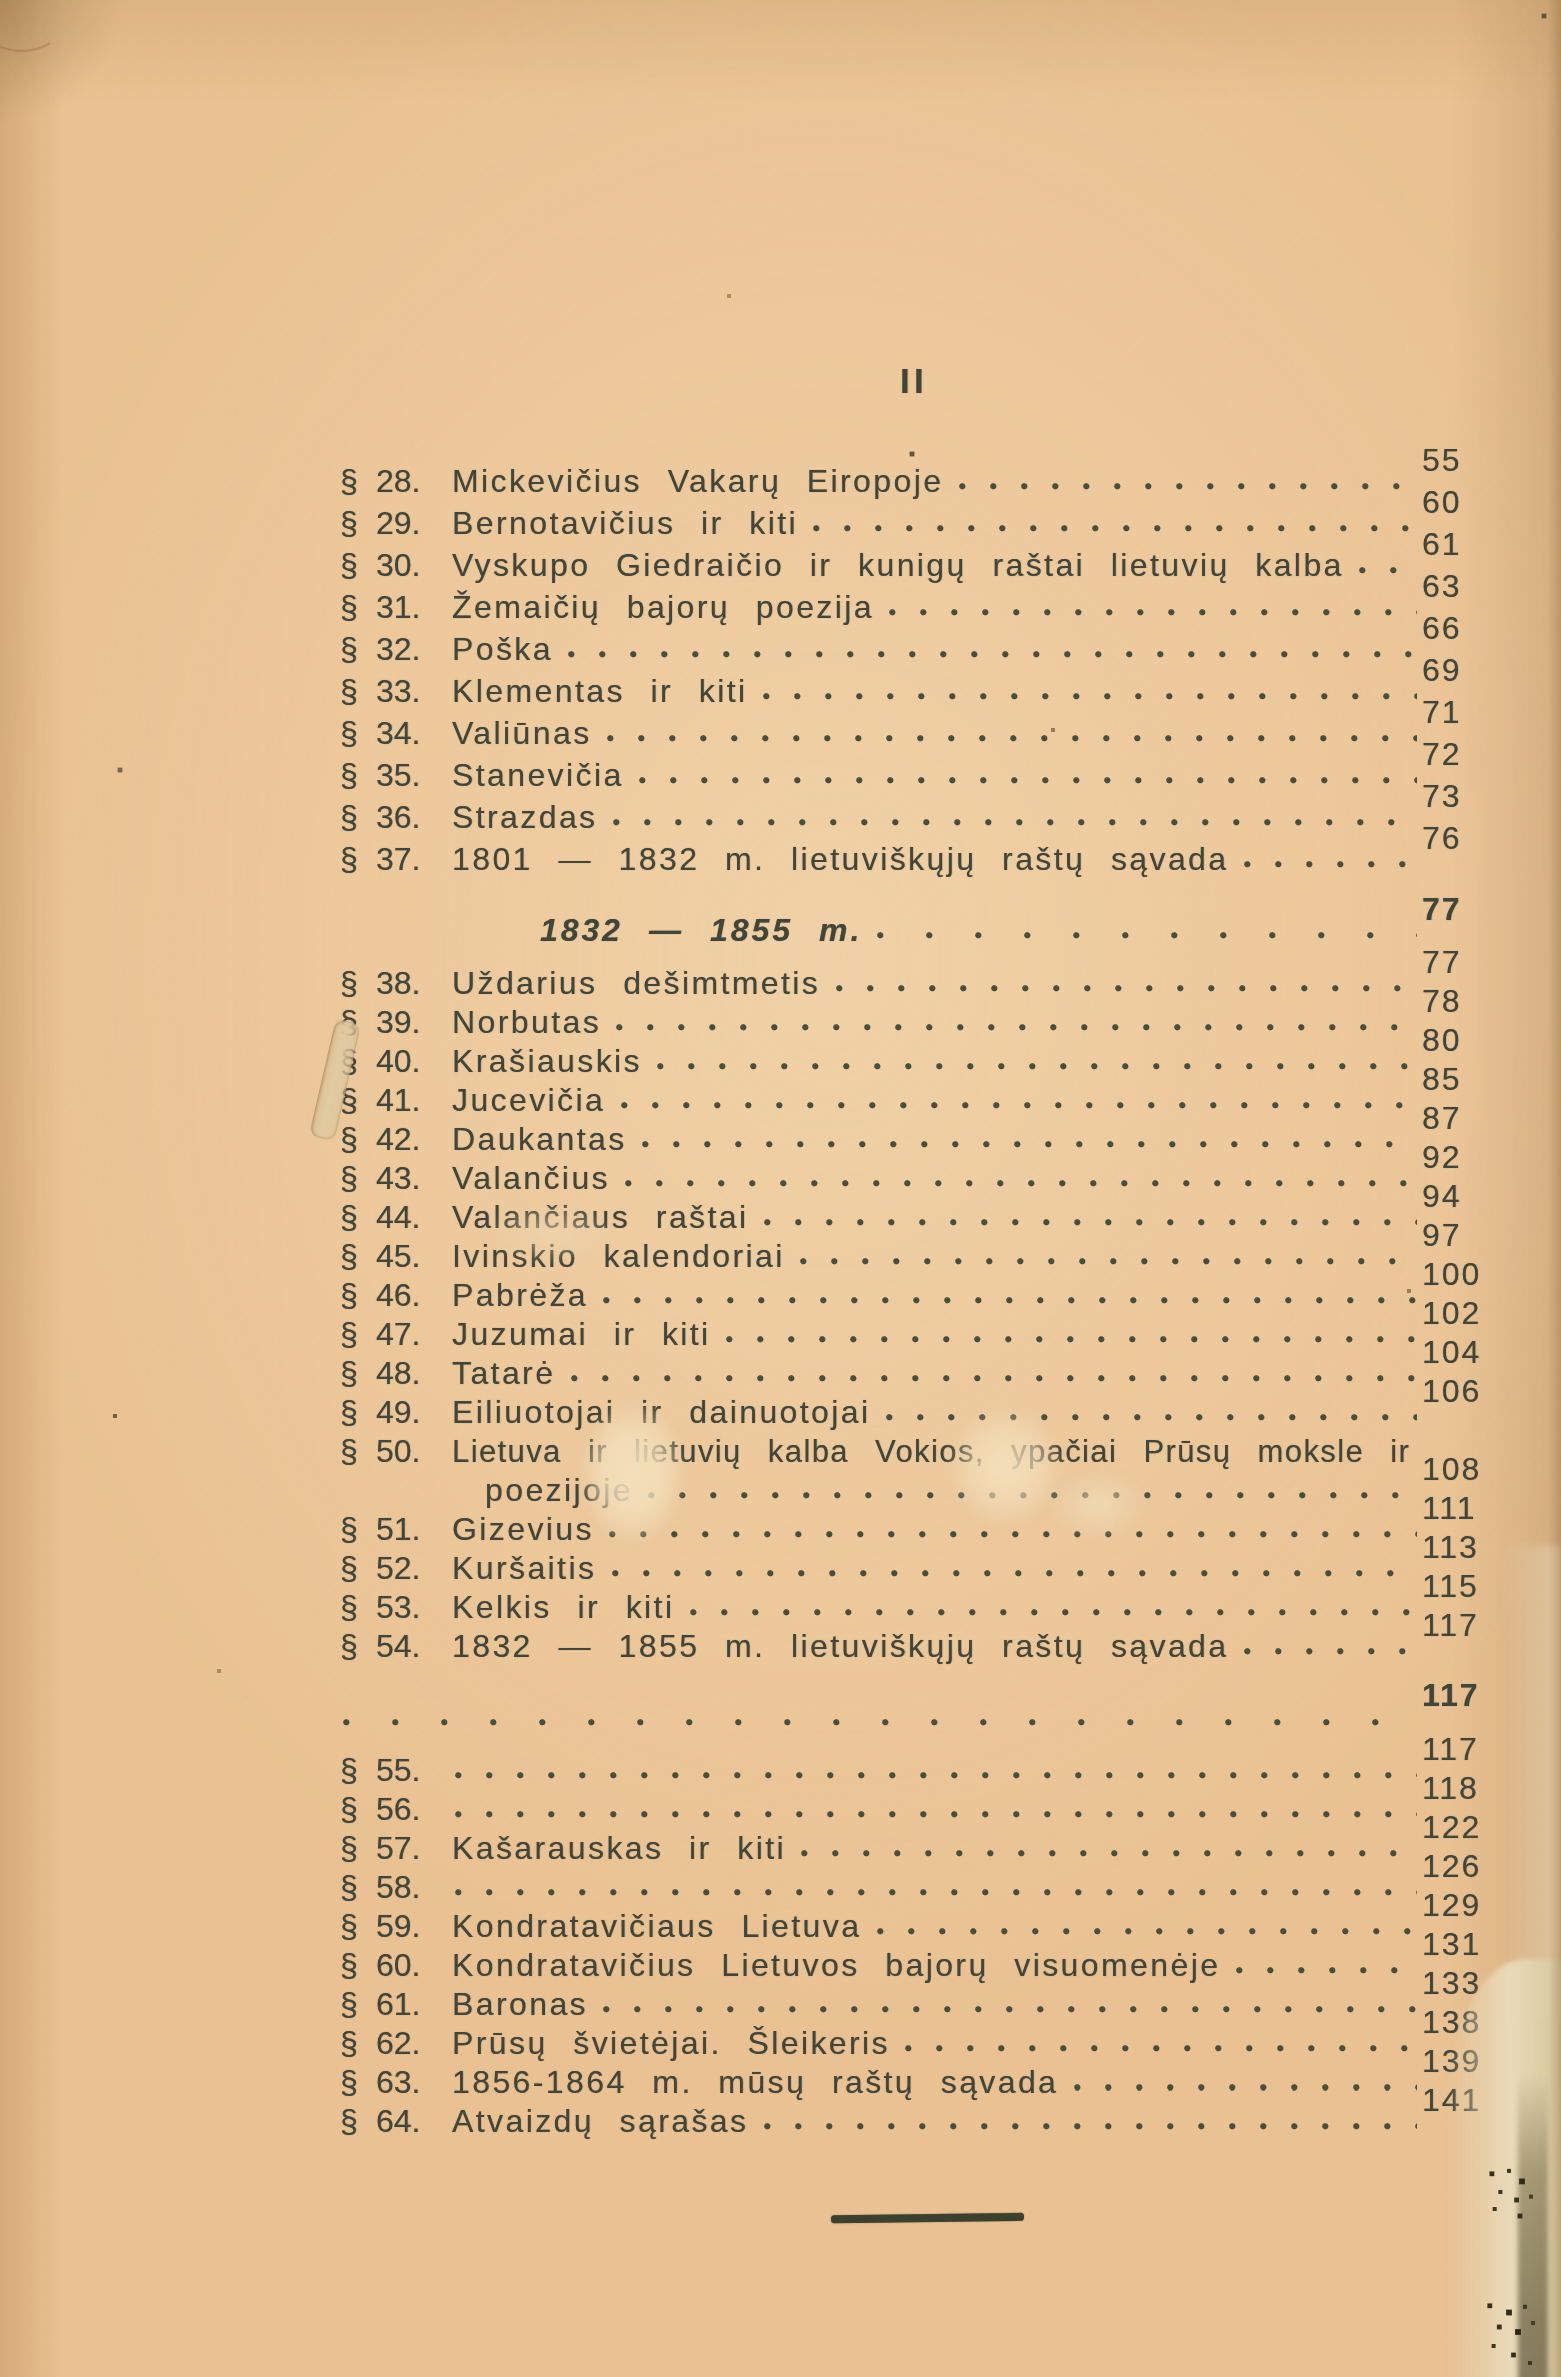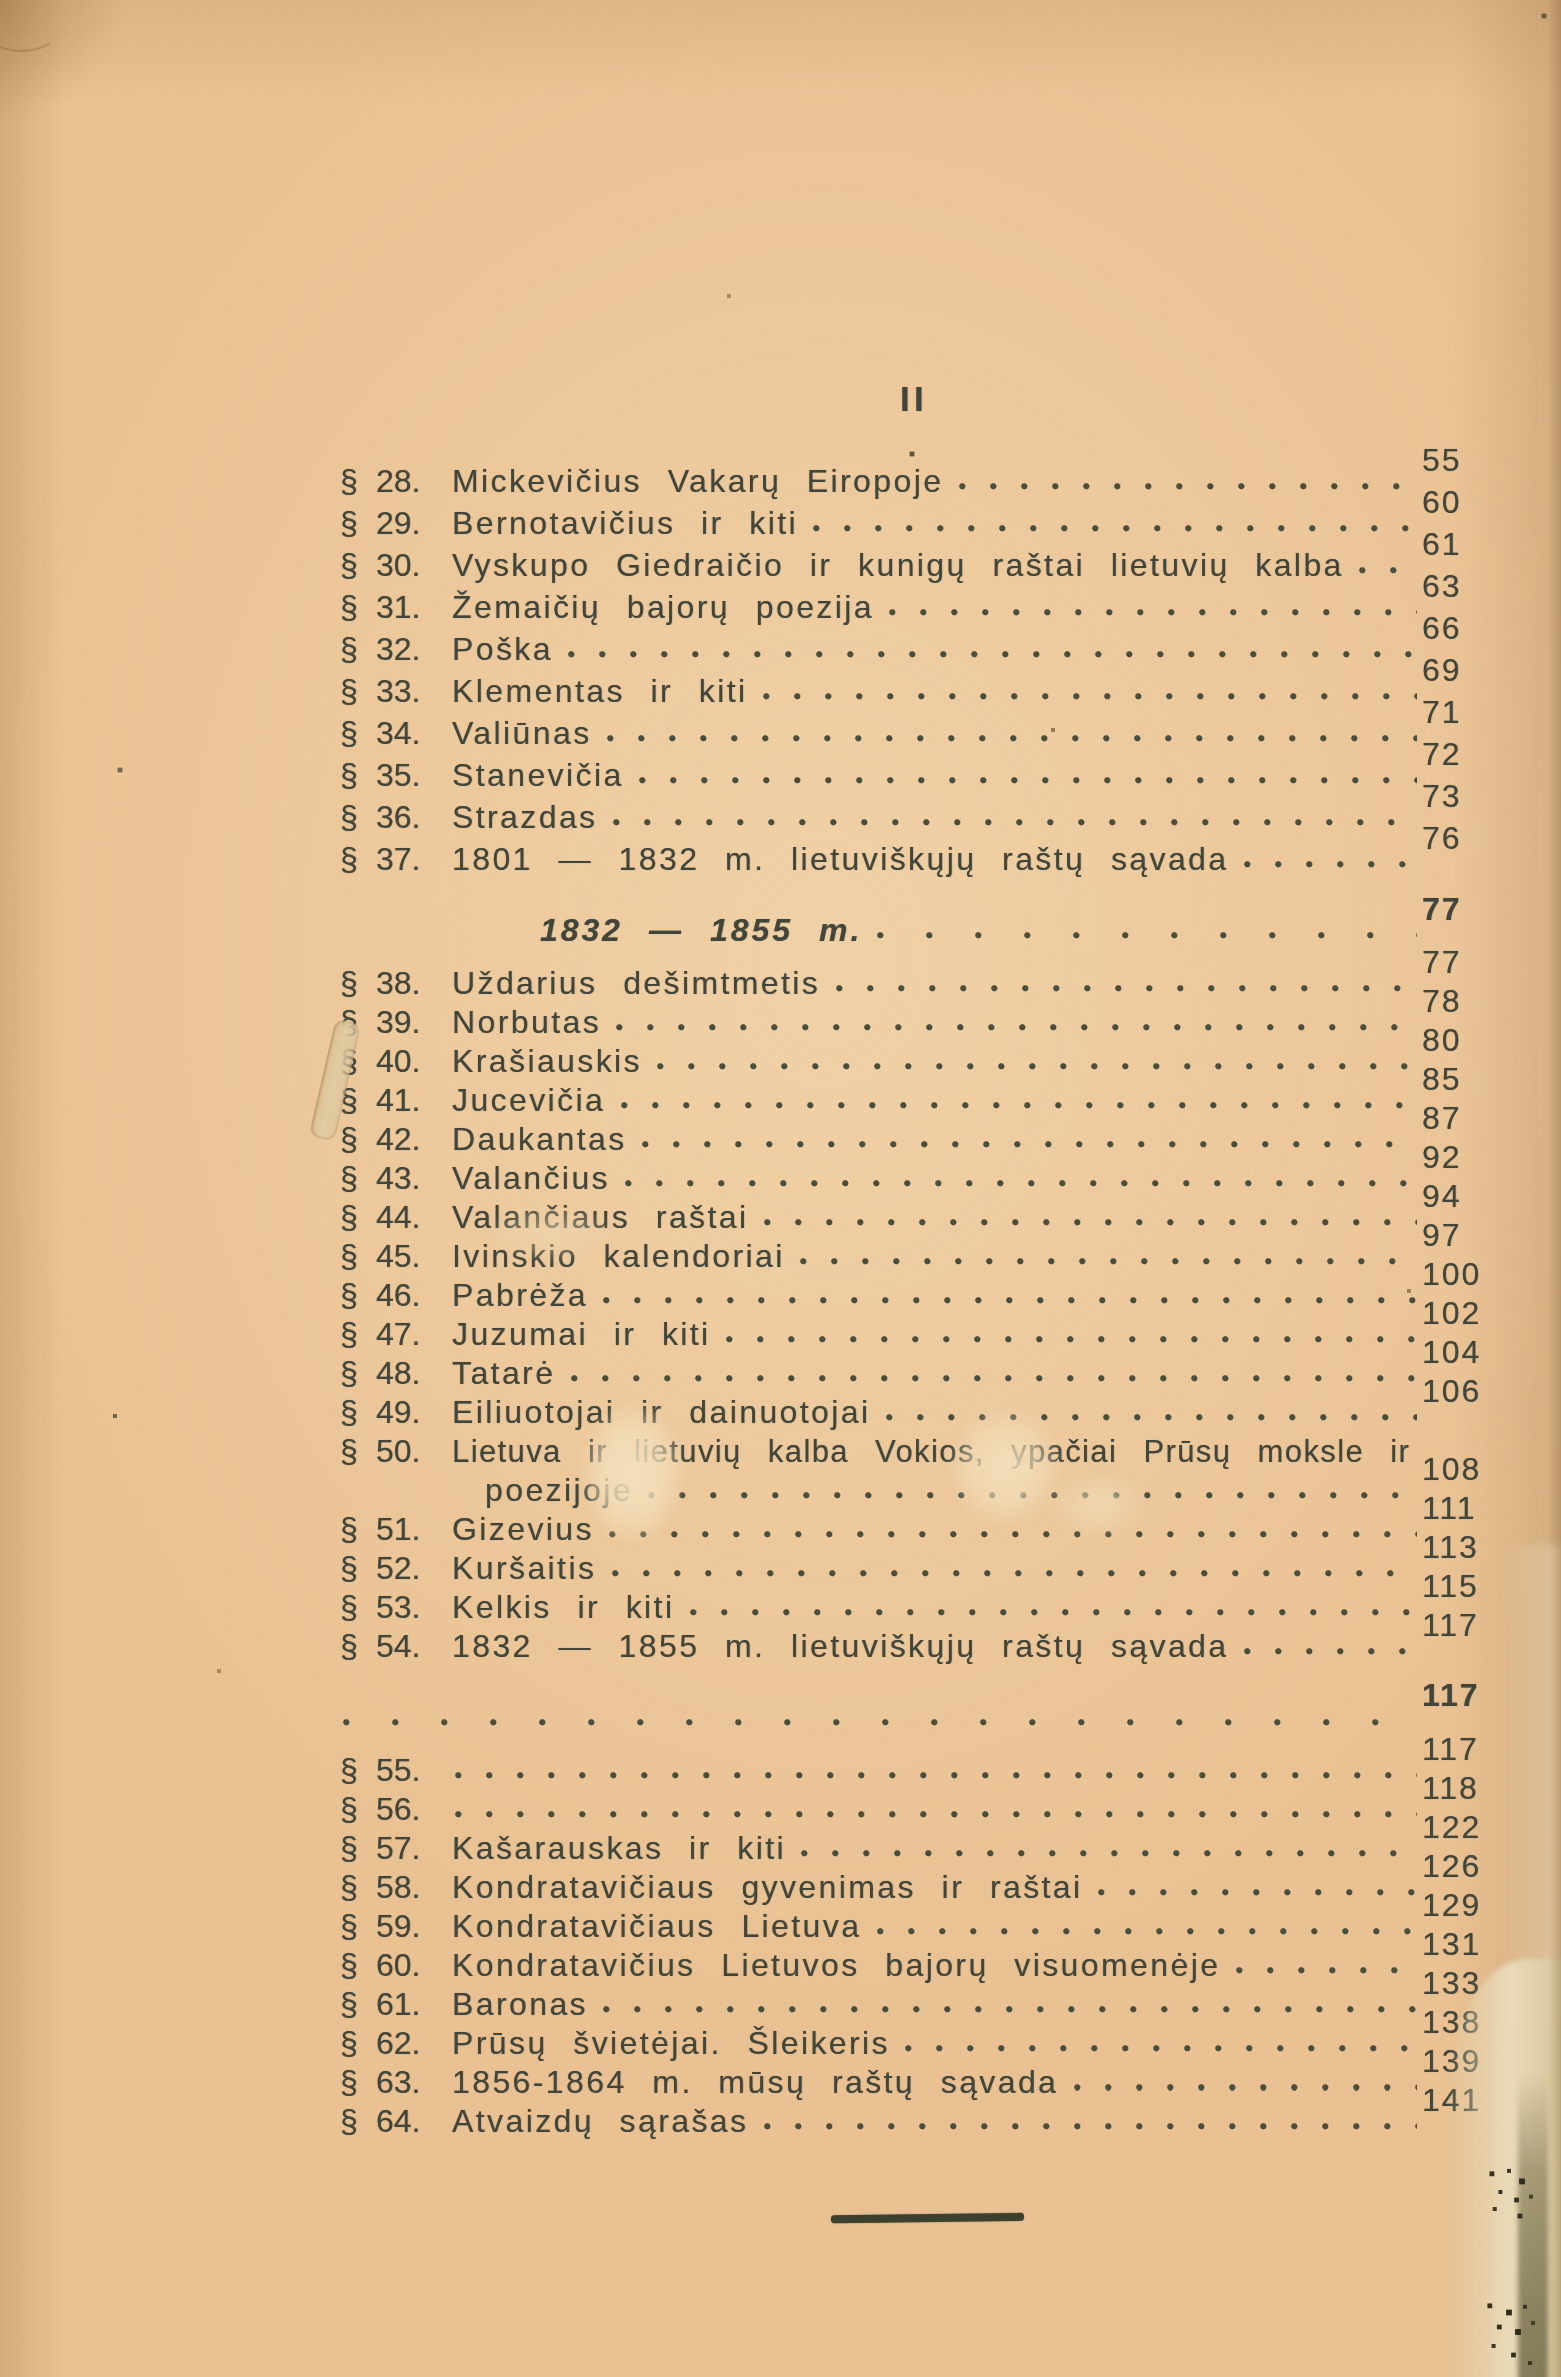--- a/index.html
+++ b/index.html
@@ -17,21 +17,21 @@
     position:absolute;inset:0;pointer-events:none;
     background-image:
       radial-gradient(rgba(160,115,60,0.055) 0.7px, transparent 1px),
       radial-gradient(rgba(255,246,216,0.05) 1px, transparent 1.2px);
     background-size:11px 9px, 14.7px 13px;
     background-position:0 0, 4.3px 6.2px;
   }
   .ink{ color:#41453a; text-shadow:0 0 1px rgba(65,69,58,0.45), 0.7px 0 0 rgba(65,69,58,0.14); }
 
   #page-header{
-    position:absolute; left:808px; top:379px; width:212px;
+    position:absolute; left:808px; top:361px; width:212px;
     text-align:center; font-size:35px; font-weight:bold; letter-spacing:4.3px;
   }
 
   #toc{ position:absolute; left:340px; top:458px; width:1163px; }
   .row{ display:flex; align-items:flex-end; height:42px; font-size:32px; white-space:nowrap; }
   .row.compact{ height:39px; }
   .row.heading{ margin-top:28.5px; margin-bottom:14.3px;font-weight:bold; }
   .marker{ display:inline-flex; width:112px; flex:none; }
   .sec{ width:36px; flex:none; }
   .num{ flex:none; }
@@ -396,21 +396,20 @@
       </span>
       <span class="title">Kašarauskas ir kiti</span>
       <div class="leader"></div>
       <span class="pagenum">122</span>
     </div>
     <div class="row ink compact">
       <span class="marker">
         <span class="sec">§</span>
         <span class="num">58.</span>
       </span>
-      <span class="title">Kondratavičiaus gyvenimas ir raštai</span>
       <div class="leader"></div>
       <span class="pagenum">126</span>
     </div>
     <div class="row ink compact">
       <span class="marker">
         <span class="sec">§</span>
         <span class="num">59.</span>
       </span>
       <span class="title">Kondratavičiaus Lietuva</span>
       <div class="leader"></div>

